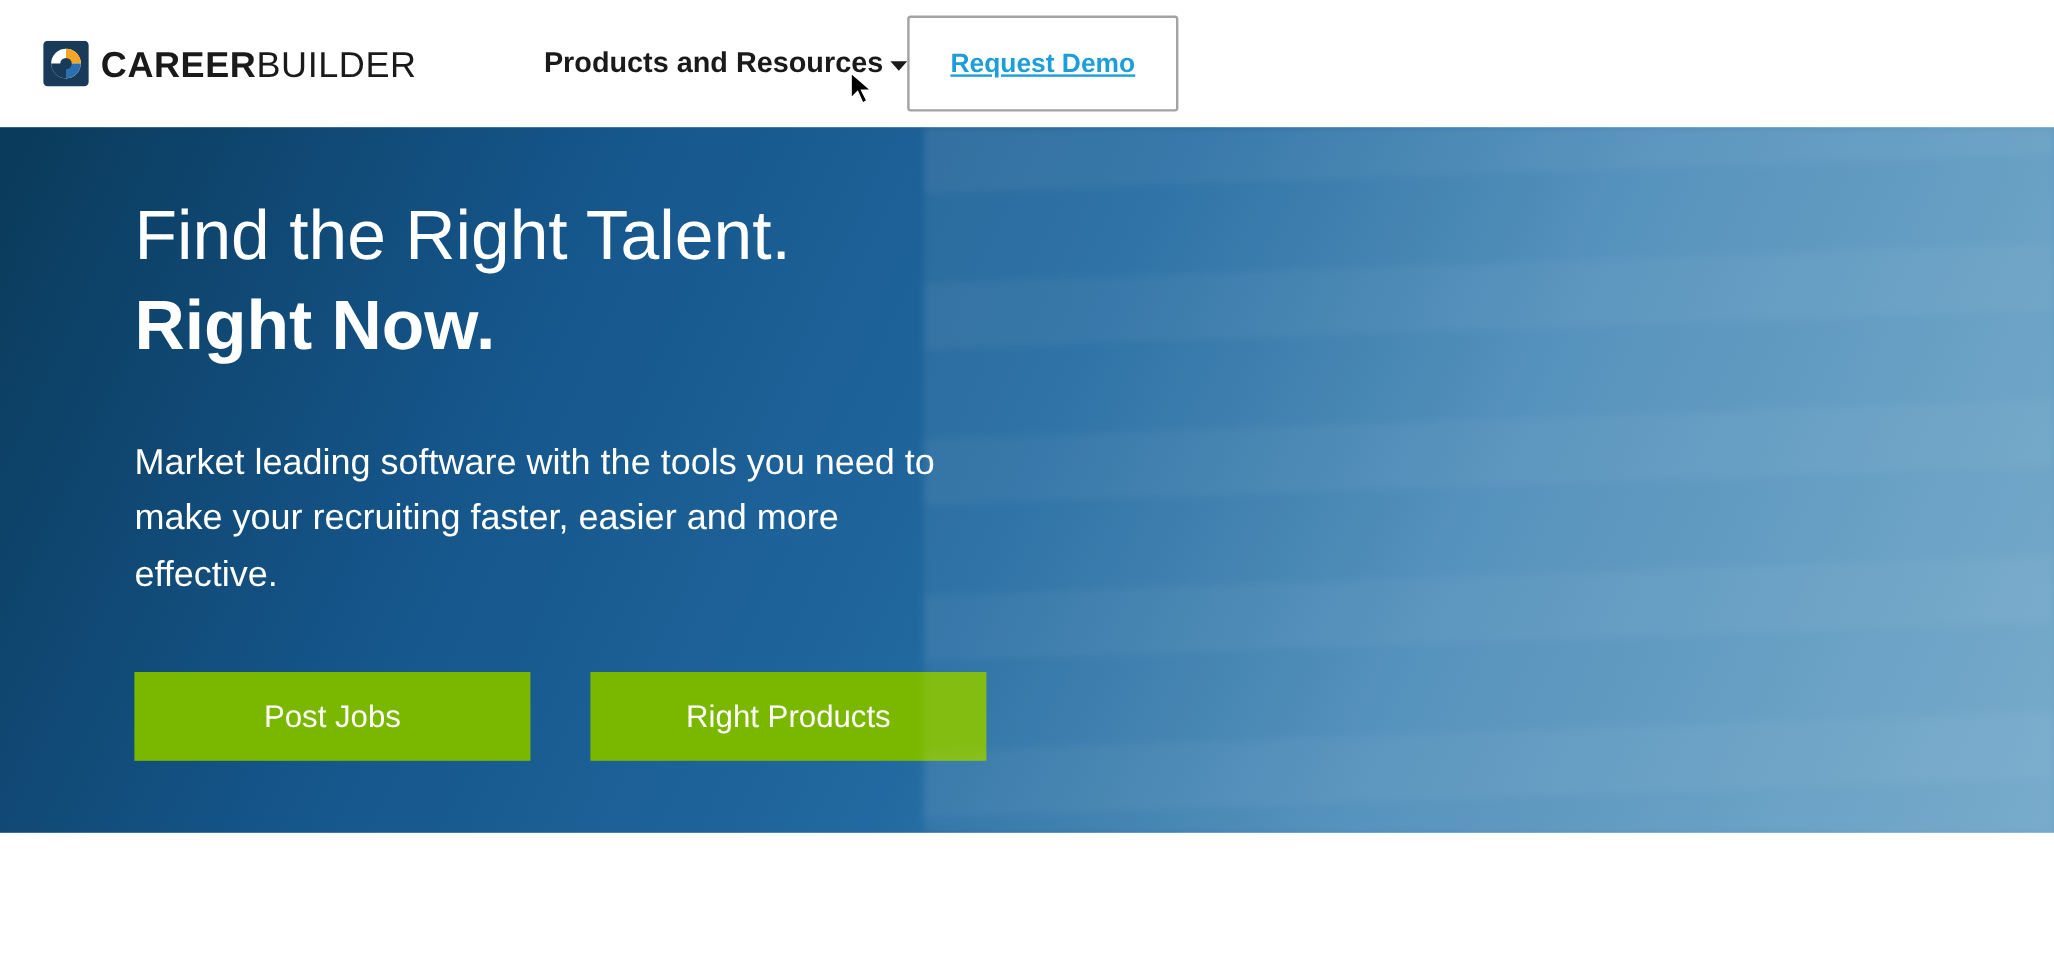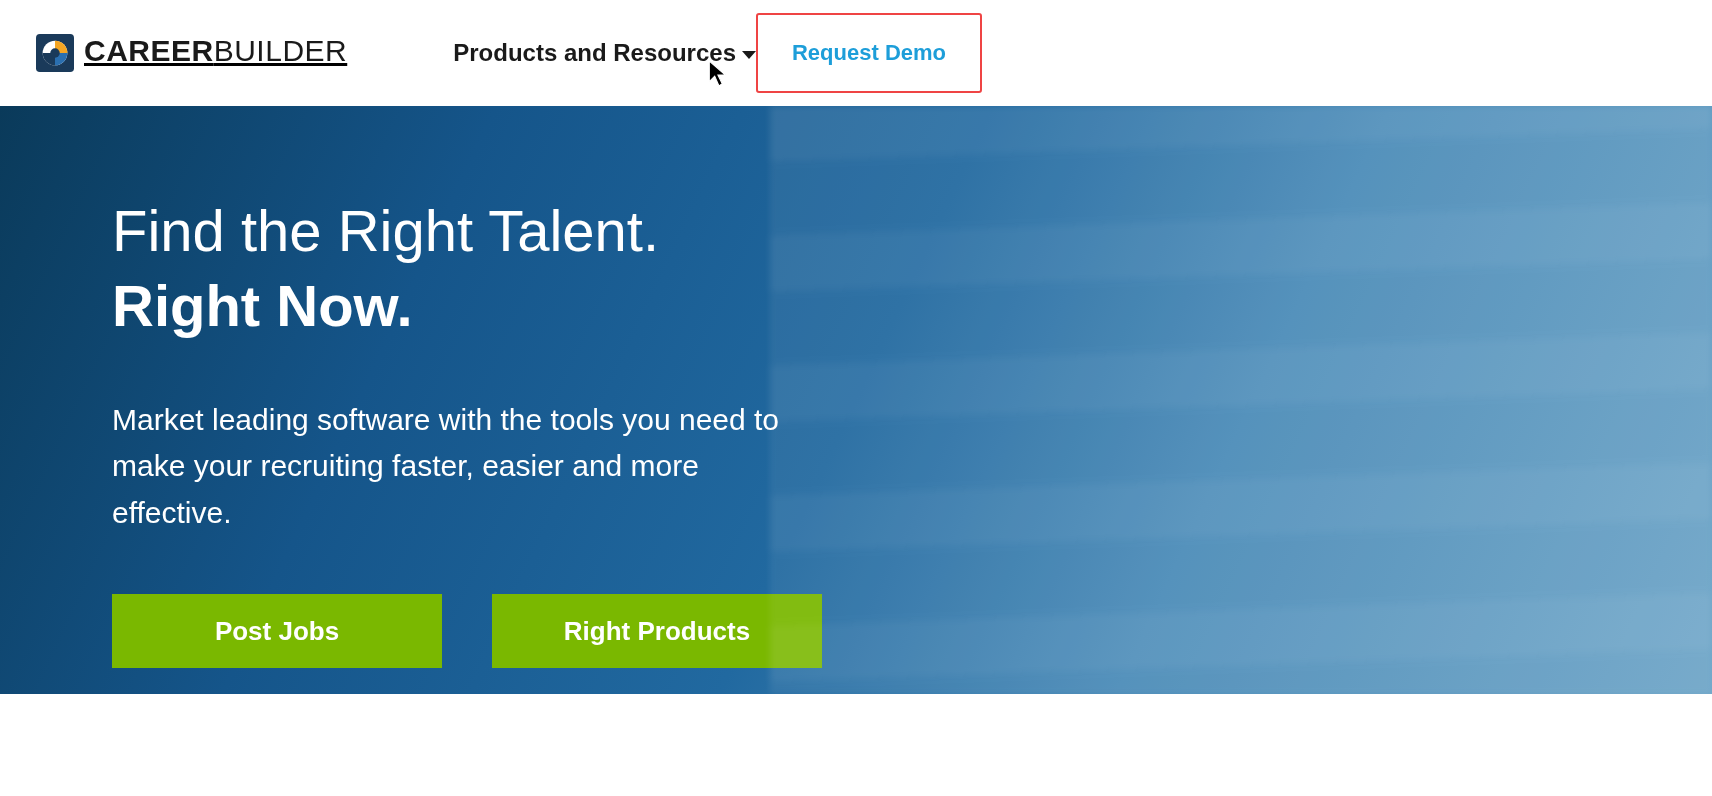--- a/index.html
+++ b/index.html
@@ -12,23 +12,22 @@
 }
 .header {
   display: flex;
   align-items: center;
   height: 106px;
   padding: 0 36px;
   background: #fff;
 }
 .logo {
   display: flex;
-  align-items: flex-start;
+  align-items: flex-end;
   gap: 10px;
-  text-decoration: underline;
 }
 .logo-mark {
   width: 38px;
   height: 38px;
 }
 .logo-text {
   font-size: 30px;
   letter-spacing: 0.5px;
   color: #1a1a1a;
   font-weight: 400;
@@ -53,35 +52,36 @@
 }
 .caret-down {
   width: 0;
   height: 0;
   border-left: 7px solid transparent;
   border-right: 7px solid transparent;
   border-top: 8px solid #1a1a1a;
   margin-top: 4px;
 }
 .demo-btn {
-  border: 2px solid #ef4444;
+  border: 2px solid #a3a3a3;
   color: #1d9ed9;
   background: #fff;
   font-size: 22px;
   font-weight: 700;
   padding: 25px 34px;
   border-radius: 3px;
   cursor: pointer;
+  text-decoration: underline;
 }
 .hero {
   width: 100%;
   height: 588px;
   background: linear-gradient(115deg, #0a3a5a 0%, #15558a 25%, #2169a0 50%, #4a8bb8 70%, #6fa6c8 100%);
   position: relative;
-  padding: 90px 0 0 112px;
+  padding: 56px 0 0 112px;
   color: #fff;
 }
 .hero::after {
   content: "";
   position: absolute;
   right: 0;
   top: 0;
   width: 55%;
   height: 100%;
   background:
@@ -112,21 +112,21 @@
 .cta-row {
   display: flex;
   gap: 50px;
   margin-top: 58px;
 }
 .cta-btn {
   background: #7ab800;
   color: #fff;
   border: none;
   font-size: 26px;
-  font-weight: 700;
+  font-weight: 400;
   width: 330px;
   height: 74px;
   cursor: pointer;
 }
 .cursor {
   position: absolute;
   left: 708px;
   top: 60px;
   pointer-events: none;
 }

